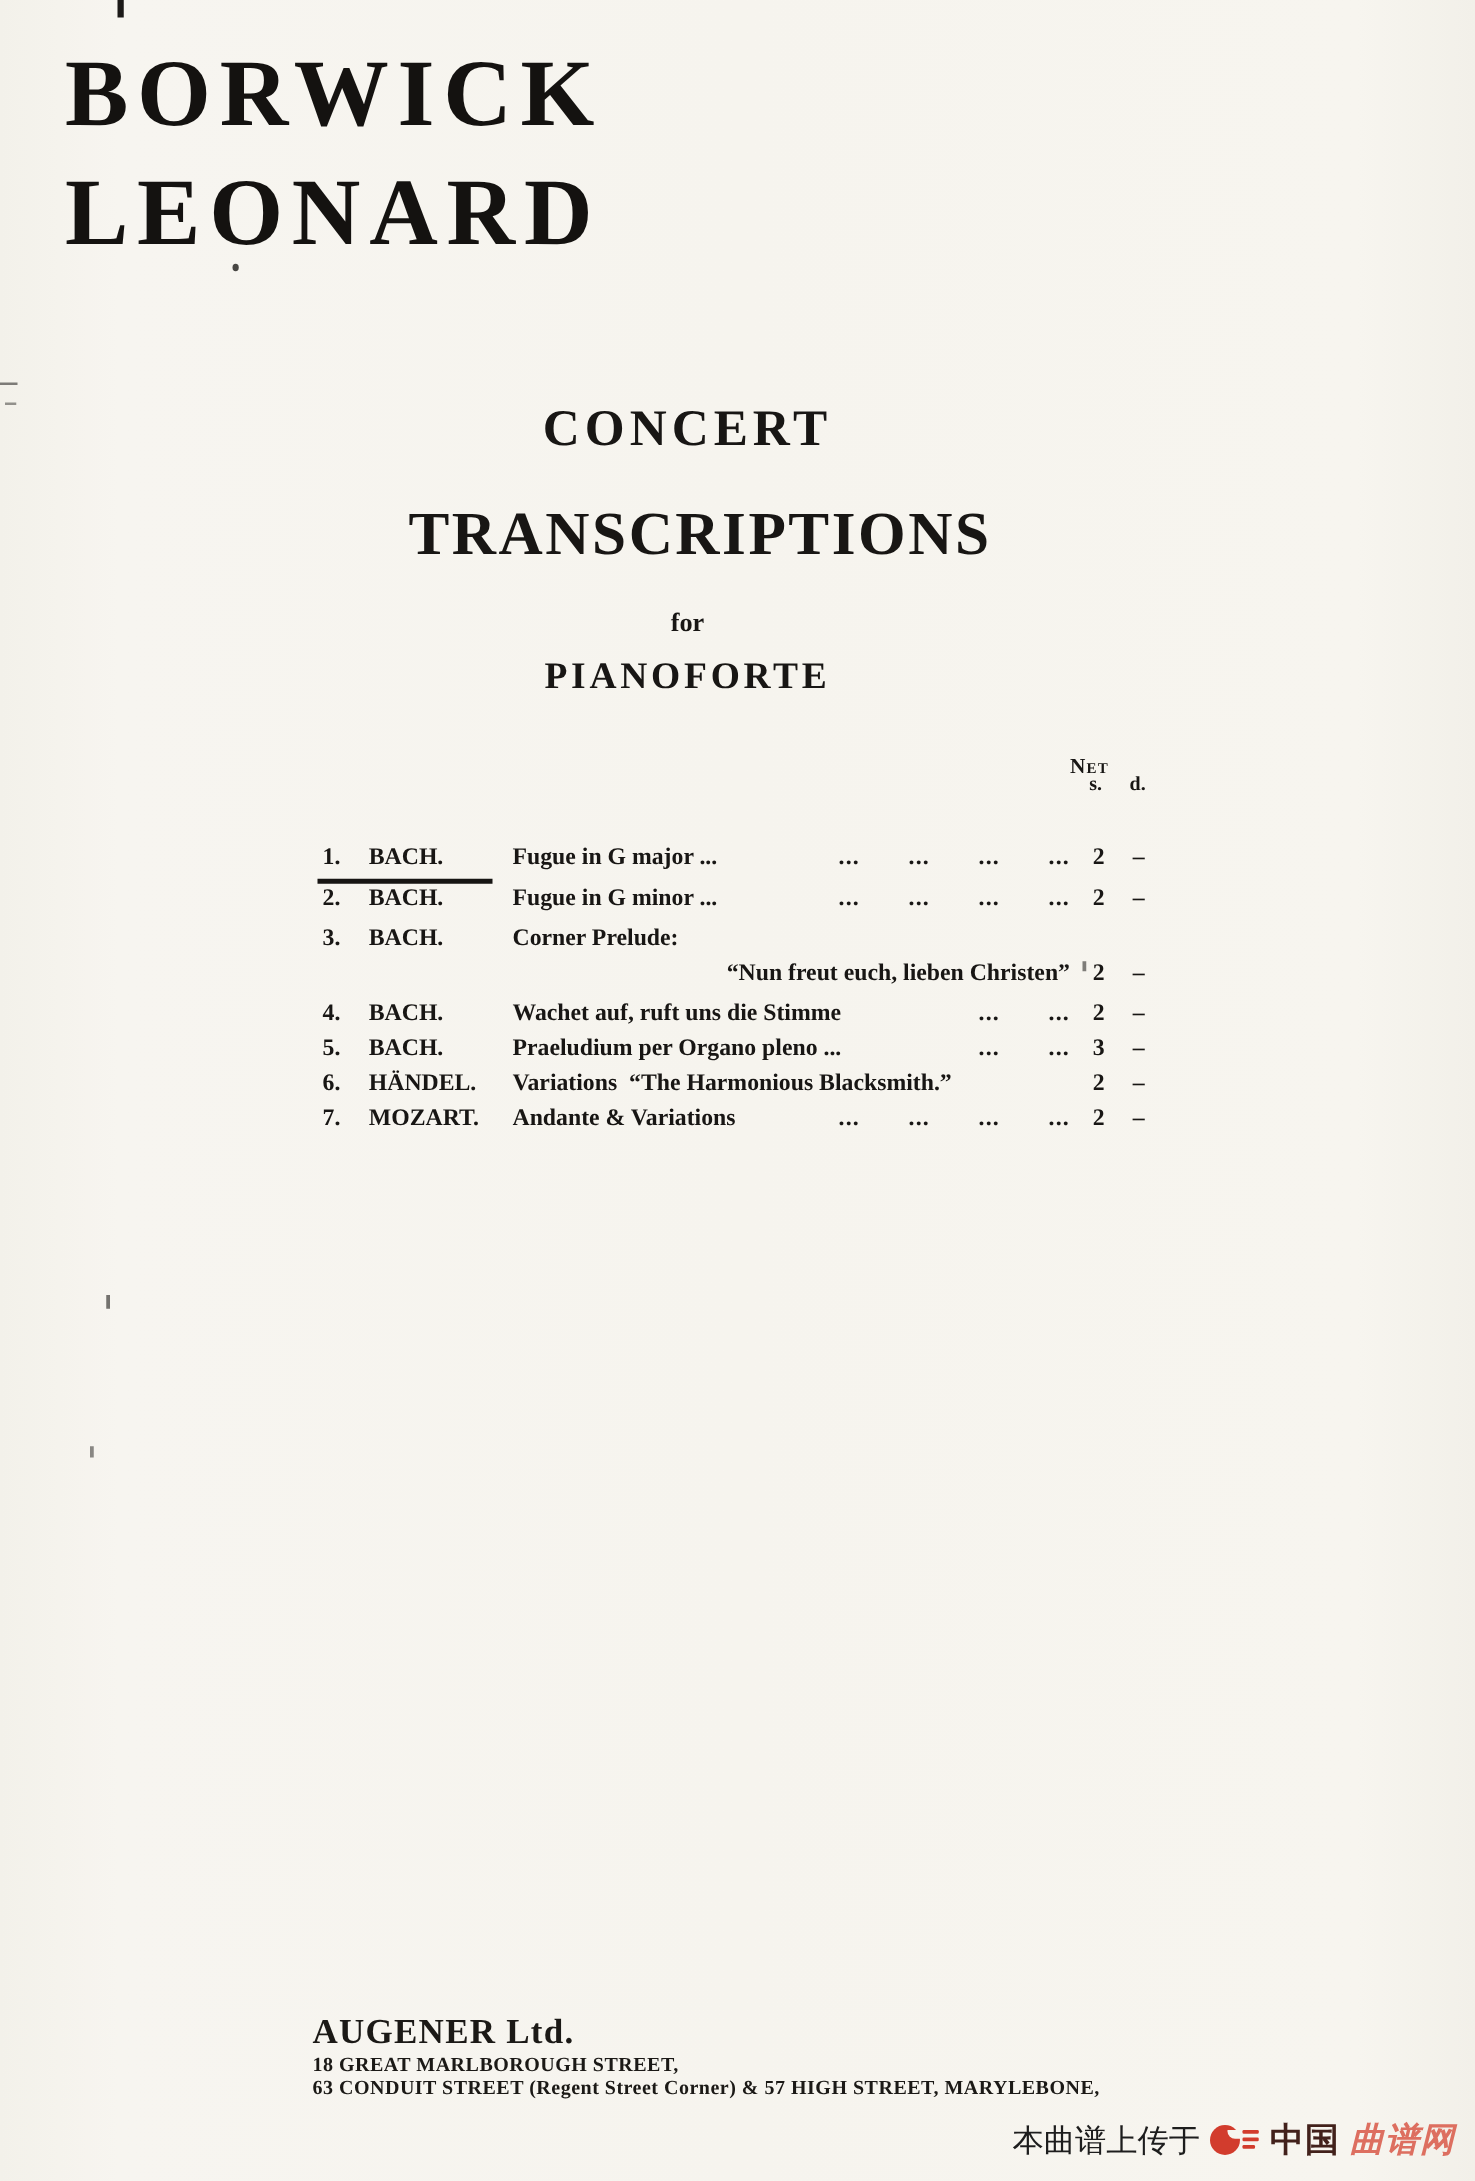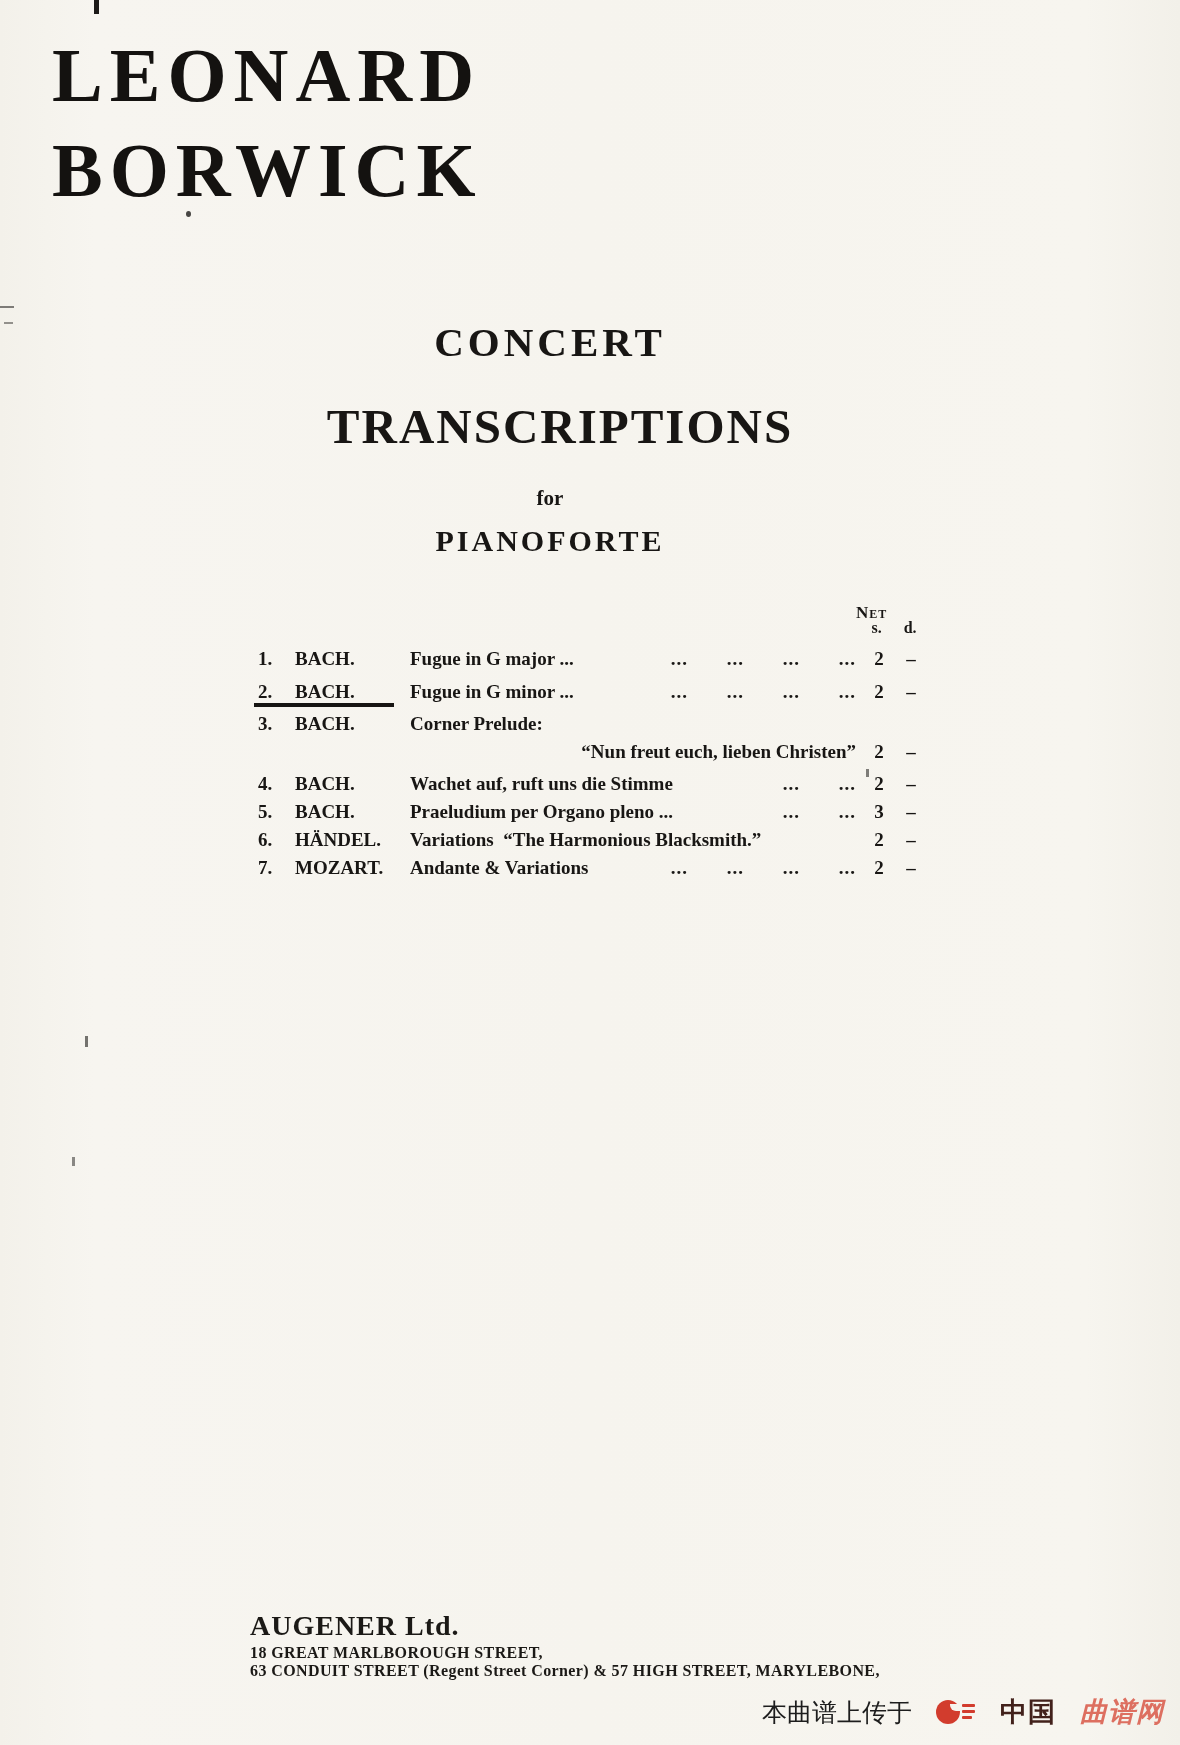--- a/index.html
+++ b/index.html
@@ -33,34 +33,34 @@
     font-size:30px;font-weight:bold;letter-spacing:3px;}
   
   .catalog{position:absolute;left:258px;top:600px;width:668px;font-size:19px;font-weight:bold;}
   .net-head{position:absolute;right:-6px;top:6px;width:76px;text-align:left;line-height:14px;}
   .net-word{font-variant:small-caps;font-size:17px;letter-spacing:1px;}
   .sd-row{display:flex;justify-content:center;gap:22px;font-size:16px;margin-top:1px;}
   .rows{padding-top:45px;}
   .cat-row{position:relative;display:flex;align-items:baseline;height:28px;line-height:28px;white-space:nowrap;}
   .rnum{width:37px;flex:0 0 37px;}
   .rcomposer{width:115px;flex:0 0 115px;}
-  .rtitle{flex:1 1 auto;display:flex;align-items:flex-end;overflow:hidden;padding-right:6px;}
+  .rtitle{flex:1 1 auto;display:flex;align-items:flex-end;overflow:hidden;padding-right:6px;margin-top:27px;}
   .leaders{margin-left:auto;word-spacing:33px;padding-left:14px;letter-spacing:1px;}
   .rprice-s{width:34px;flex:0 0 34px;text-align:center;}
   .rprice-d{width:30px;flex:0 0 30px;text-align:center;}
   .row-m5{margin-top:5px;}
   .row-m4{margin-top:4px;}
   .id-underline{position:absolute;left:-4px;top:25px;width:140px;height:4px;background:#171513;}
   .sub-row .rtitle{justify-content:flex-end;text-align:right;}
   
   .publisher{position:absolute;left:250px;top:1608px;width:880px;text-align:left;color:#1b1916;}
   .pub-name{font-size:28px;font-weight:bold;letter-spacing:1px;line-height:36px;}
   .pub-line{font-size:16px;font-weight:bold;letter-spacing:0.4px;line-height:18px;}
   
-  .watermark{position:absolute;right:16px;top:1694px;display:flex;align-items:center;gap:24px;white-space:nowrap;}
+  .watermark{position:absolute;right:16px;top:1694px;display:flex;align-items:center;gap:8px;white-space:nowrap;}
   .wm-prefix{font-size:25px;color:#1d1d1d;font-family:"Liberation Sans","DejaVu Sans",sans-serif;}
   .wm-logo{position:relative;width:40px;height:28px;flex:0 0 40px;}
   .wm-disc{position:absolute;left:0;top:2px;width:24px;height:24px;border-radius:50%;}
   .wm-notch{position:absolute;left:14px;top:6px;width:12px;height:7px;background:#f6f4ee;border-radius:0 0 0 6px;}
   .wm-bar{position:absolute;left:26px;height:3px;width:13px;border-radius:1px;}
   .wm-bar.b1{top:6px;}.wm-bar.b2{top:12px;}.wm-bar.b3{top:18px;width:10px;}
   .wm-brand1{font-size:27px;font-weight:bold;
     font-family:"Liberation Sans","DejaVu Sans",sans-serif;letter-spacing:1px;}
   .wm-brand2{font-size:27px;font-weight:bold;font-style:italic;
     font-family:"Liberation Sans","DejaVu Sans",sans-serif;letter-spacing:1px;}
@@ -81,22 +81,22 @@
 
   <div class="artifact a1"></div>
   <div class="artifact a2"></div>
   <div class="artifact a3"></div>
   <div class="artifact a4"></div>
   <div class="artifact a5"></div>
   <div class="artifact a6"></div>
   <div class="artifact a7"></div>
 
   <div class="artist">
+    <div>BORWICK</div>
     <div>LEONARD</div>
-    <div>BORWICK</div>
   </div>
 
   <div class="t-concert">CONCERT</div>
   <div class="t-trans">TRANSCRIPTIONS</div>
   <div class="t-for">for</div>
   <div class="t-piano">PIANOFORTE</div>
 
   <div class="catalog">
     <div class="net-head">
       <div class="net-word">Net</div>

